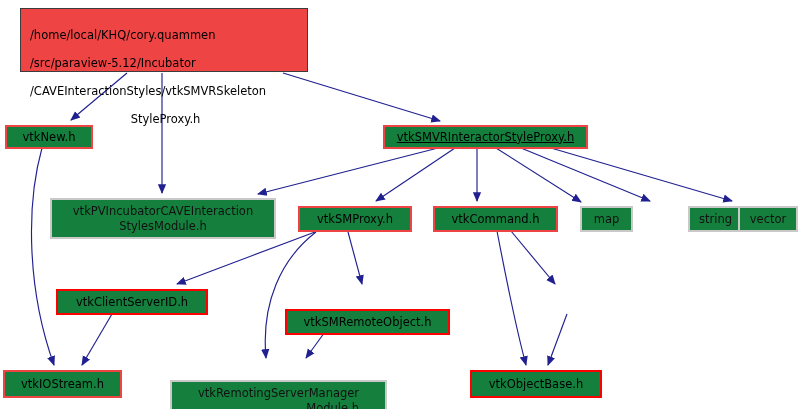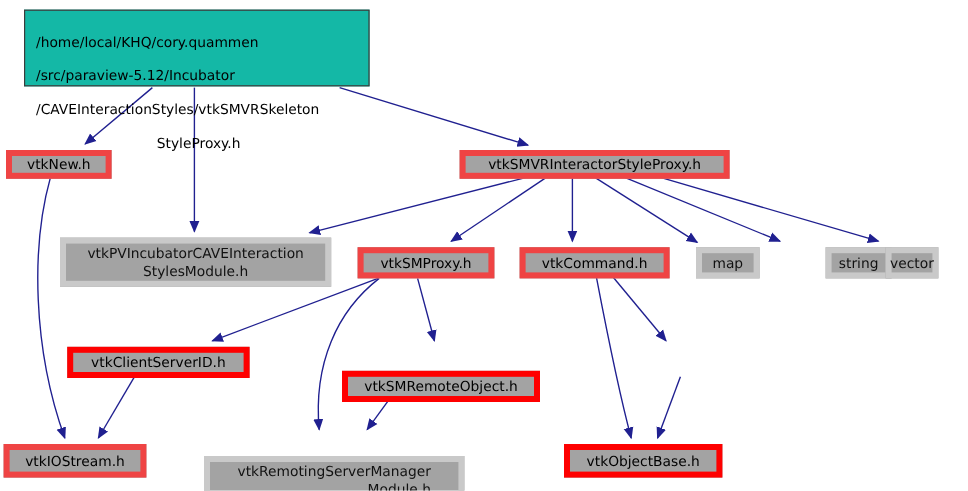--- a/index.html
+++ b/index.html
@@ -9,27 +9,27 @@
     background:#ffffff;
     font-family:"DejaVu Sans", sans-serif;
     overflow:hidden;
   }
   .edge-layer{position:absolute;left:0;top:0;}
   .edge{stroke:#202090;stroke-width:1.15;fill:none;}
   .node{
     position:absolute;box-sizing:border-box;
     display:flex;align-items:center;justify-content:center;
     text-align:center;white-space:pre-line;
-    background:#a3a3a3;color:#000000;
-    border:5px solid #ef4444;
+    background:#15803d;color:#000000;
+    border:2px solid #ef4444;
     font-size:11.5px;line-height:1.25;
     padding:1px 3px;
   }
   .node.root{
-    background:#14b8a6;border:1.4px solid #3c3c3c;
+    background:#ef4444;border:1.4px solid #3c3c3c;
     display:block;text-align:left;padding:5px 6px 0 9px;
     line-height:14px;
   }
   .node.root .ln{display:block;}
   .node.root .ln:last-child{text-align:center;}
   .node.gray{border-color:#c9c9c9;color:#111111;}
   .node.red{border-color:#fe0000;}
 </style>
 </head>
 <body>
@@ -64,34 +64,34 @@
 
   <div class="node root" style="left:20px;top:8px;width:288px;height:64px;">
     <span class="ln">/home/local/KHQ/cory.quammen</span>
     <span class="ln">/src/paraview-5.12/Incubator</span>
     <span class="ln">/CAVEInteractionStyles/vtkSMVRSkeleton</span>
     <span class="ln">StyleProxy.h</span>
   </div>
 
   <div class="node" style="left:5px;top:125px;width:88px;height:24px;">vtkNew.h</div>
 
-  <div class="node" style="left:383px;top:125px;width:225px;height:24px;">vtkSMVRInteractorStyleProxy.h</div>
+  <div class="node" style="left:383px;top:125px;width:205px;height:24px;text-decoration:underline;">vtkSMVRInteractorStyleProxy.h</div>
 
   <div class="node gray" style="left:50px;top:198px;width:226px;height:41px;">vtkPVIncubatorCAVEInteraction
 StylesModule.h</div>
 
   <div class="node" style="left:298px;top:206px;width:114px;height:26px;">vtkSMProxy.h</div>
 
   <div class="node" style="left:433px;top:206px;width:125px;height:26px;">vtkCommand.h</div>
 
   <div class="node gray" style="left:580px;top:206px;width:53px;height:26px;">map</div>
 
   <div class="node gray" style="left:688px;top:206px;width:55px;height:26px;">string</div>
 
-  <div class="node gray" style="left:738px;top:206px;width:44px;height:26px;">vector</div>
+  <div class="node gray" style="left:738px;top:206px;width:60px;height:26px;">vector</div>
 
   <div class="node red" style="left:56px;top:289px;width:152px;height:26px;">vtkClientServerID.h</div>
 
   <div class="node red" style="left:285px;top:289px;width:165px;height:26px;margin-top:20px;">vtkSMRemoteObject.h</div>
 
 
   <div class="node" style="left:3px;top:370px;width:119px;height:28px;">vtkIOStream.h</div>
 
   <div class="node gray" style="left:170px;top:380px;width:217px;height:41px;text-align:right;">vtkRemotingServerManager
 Module.h</div>

